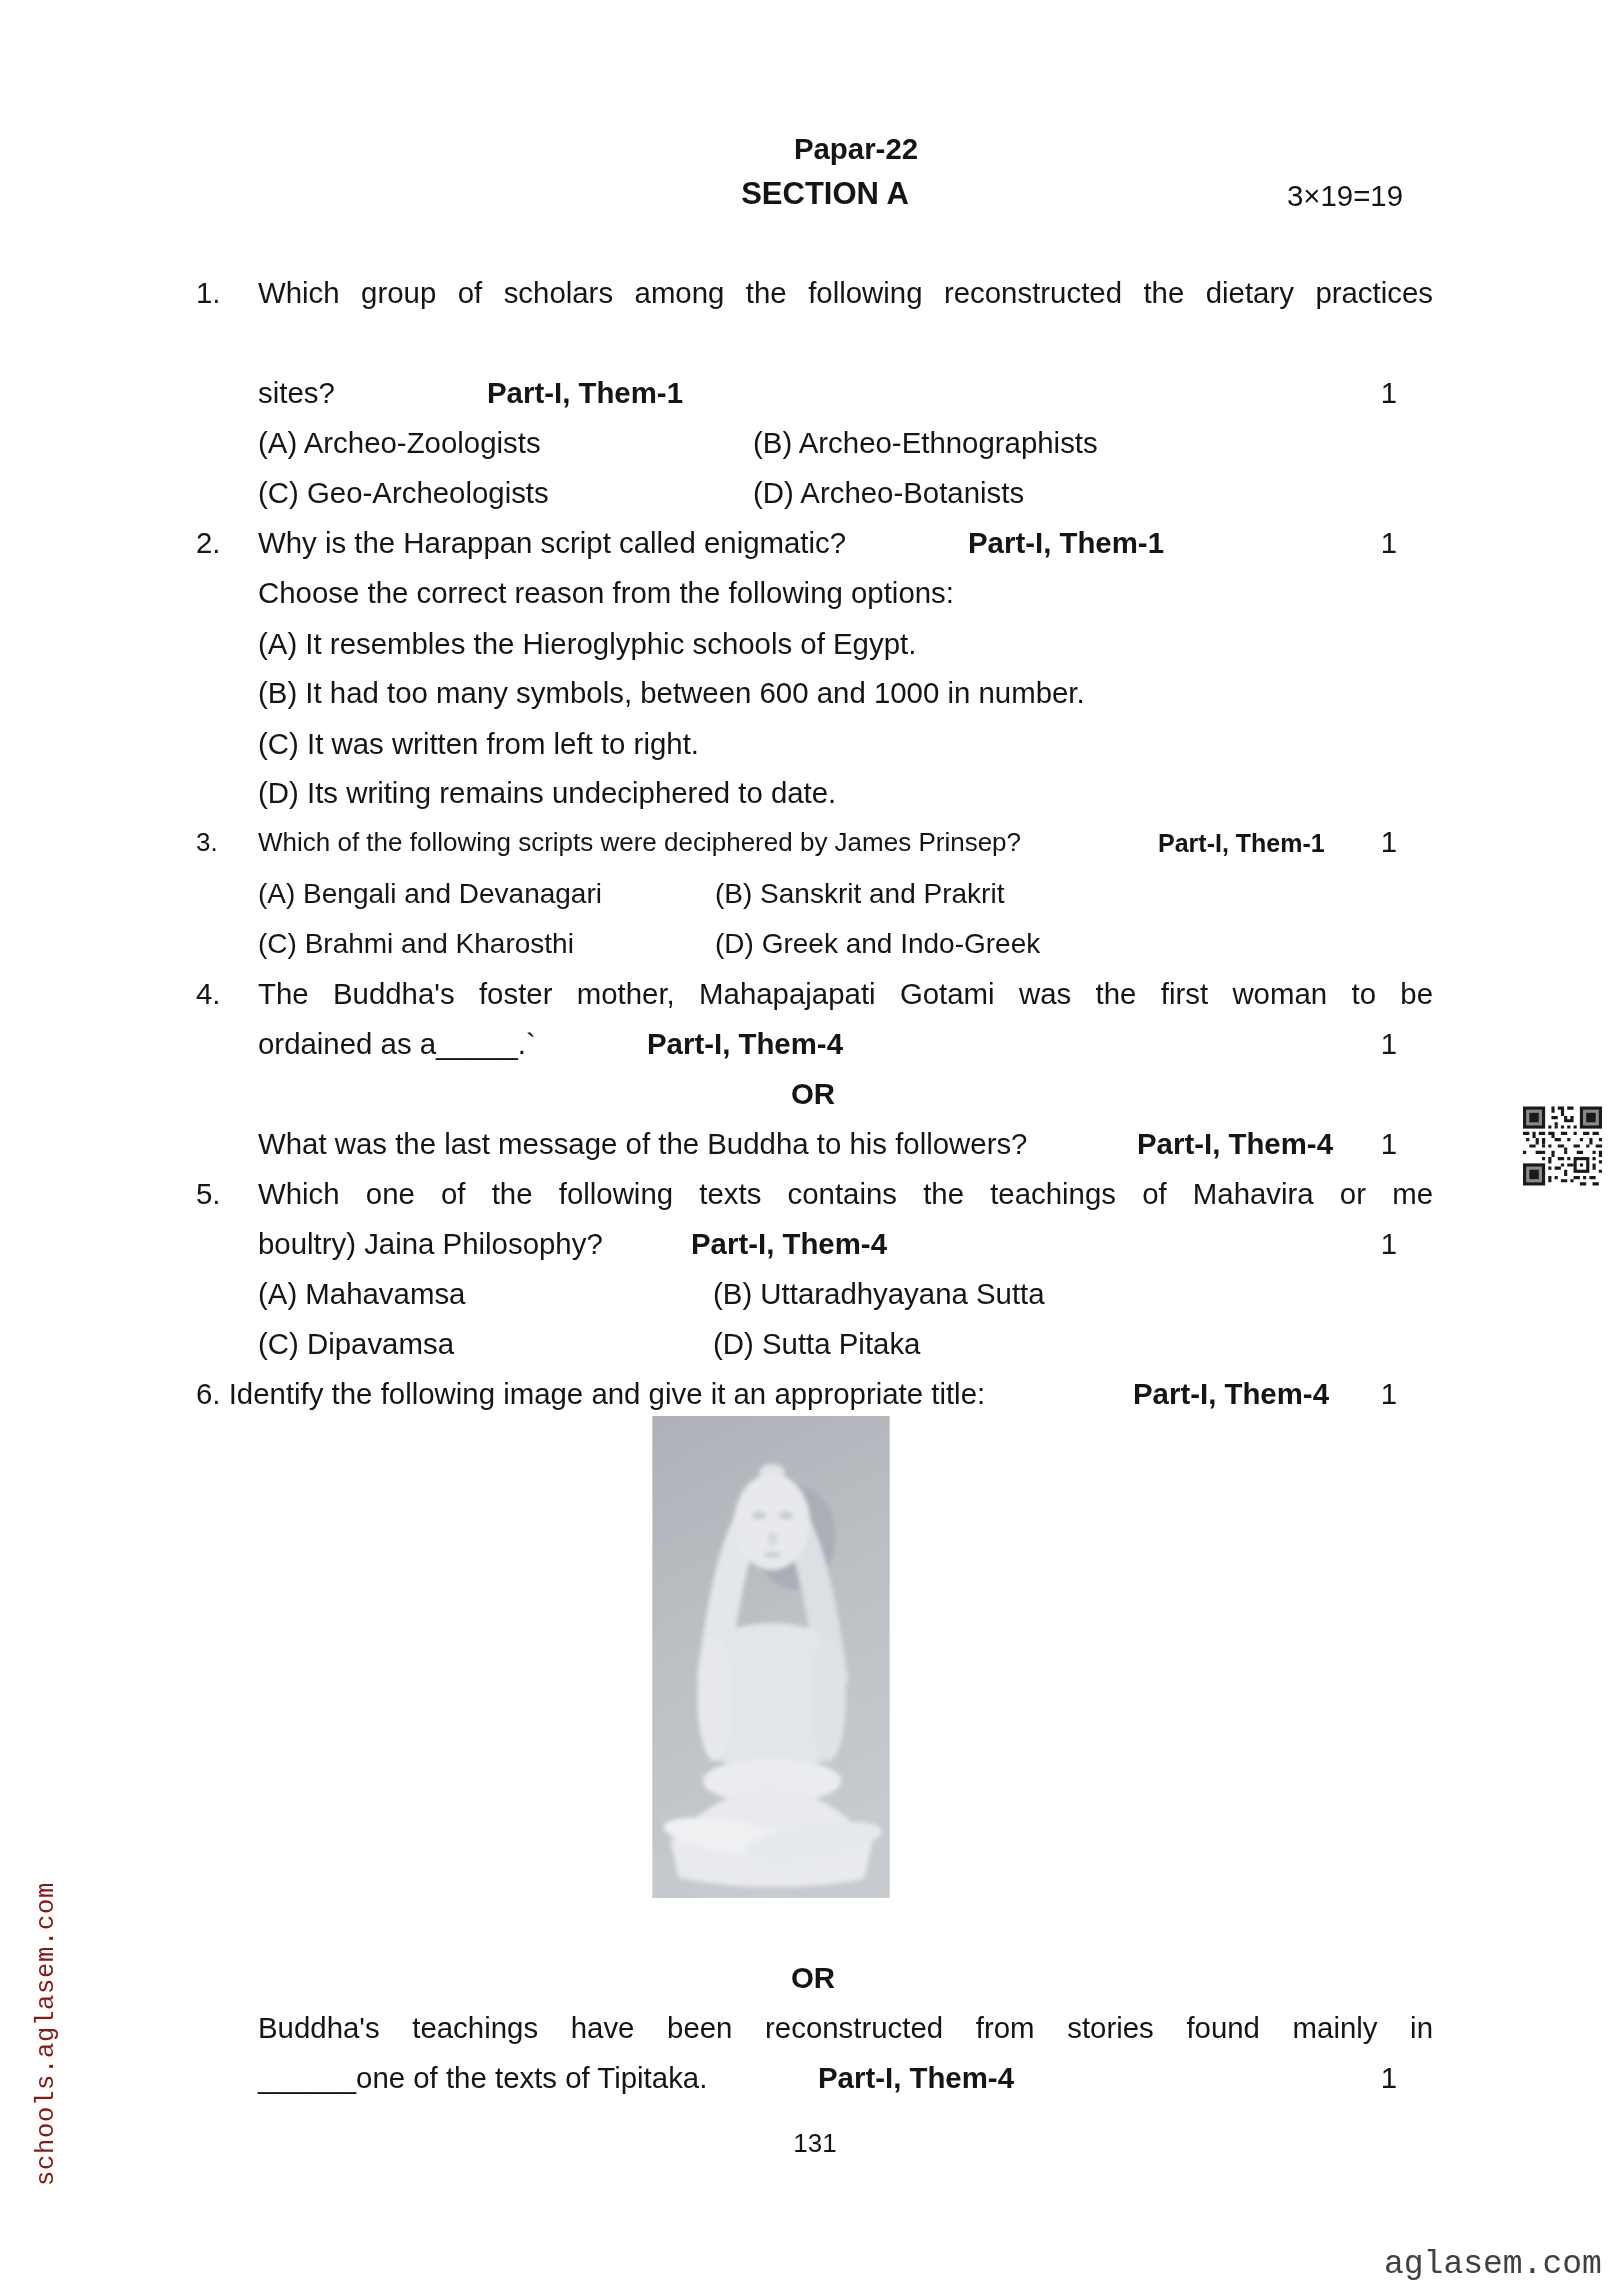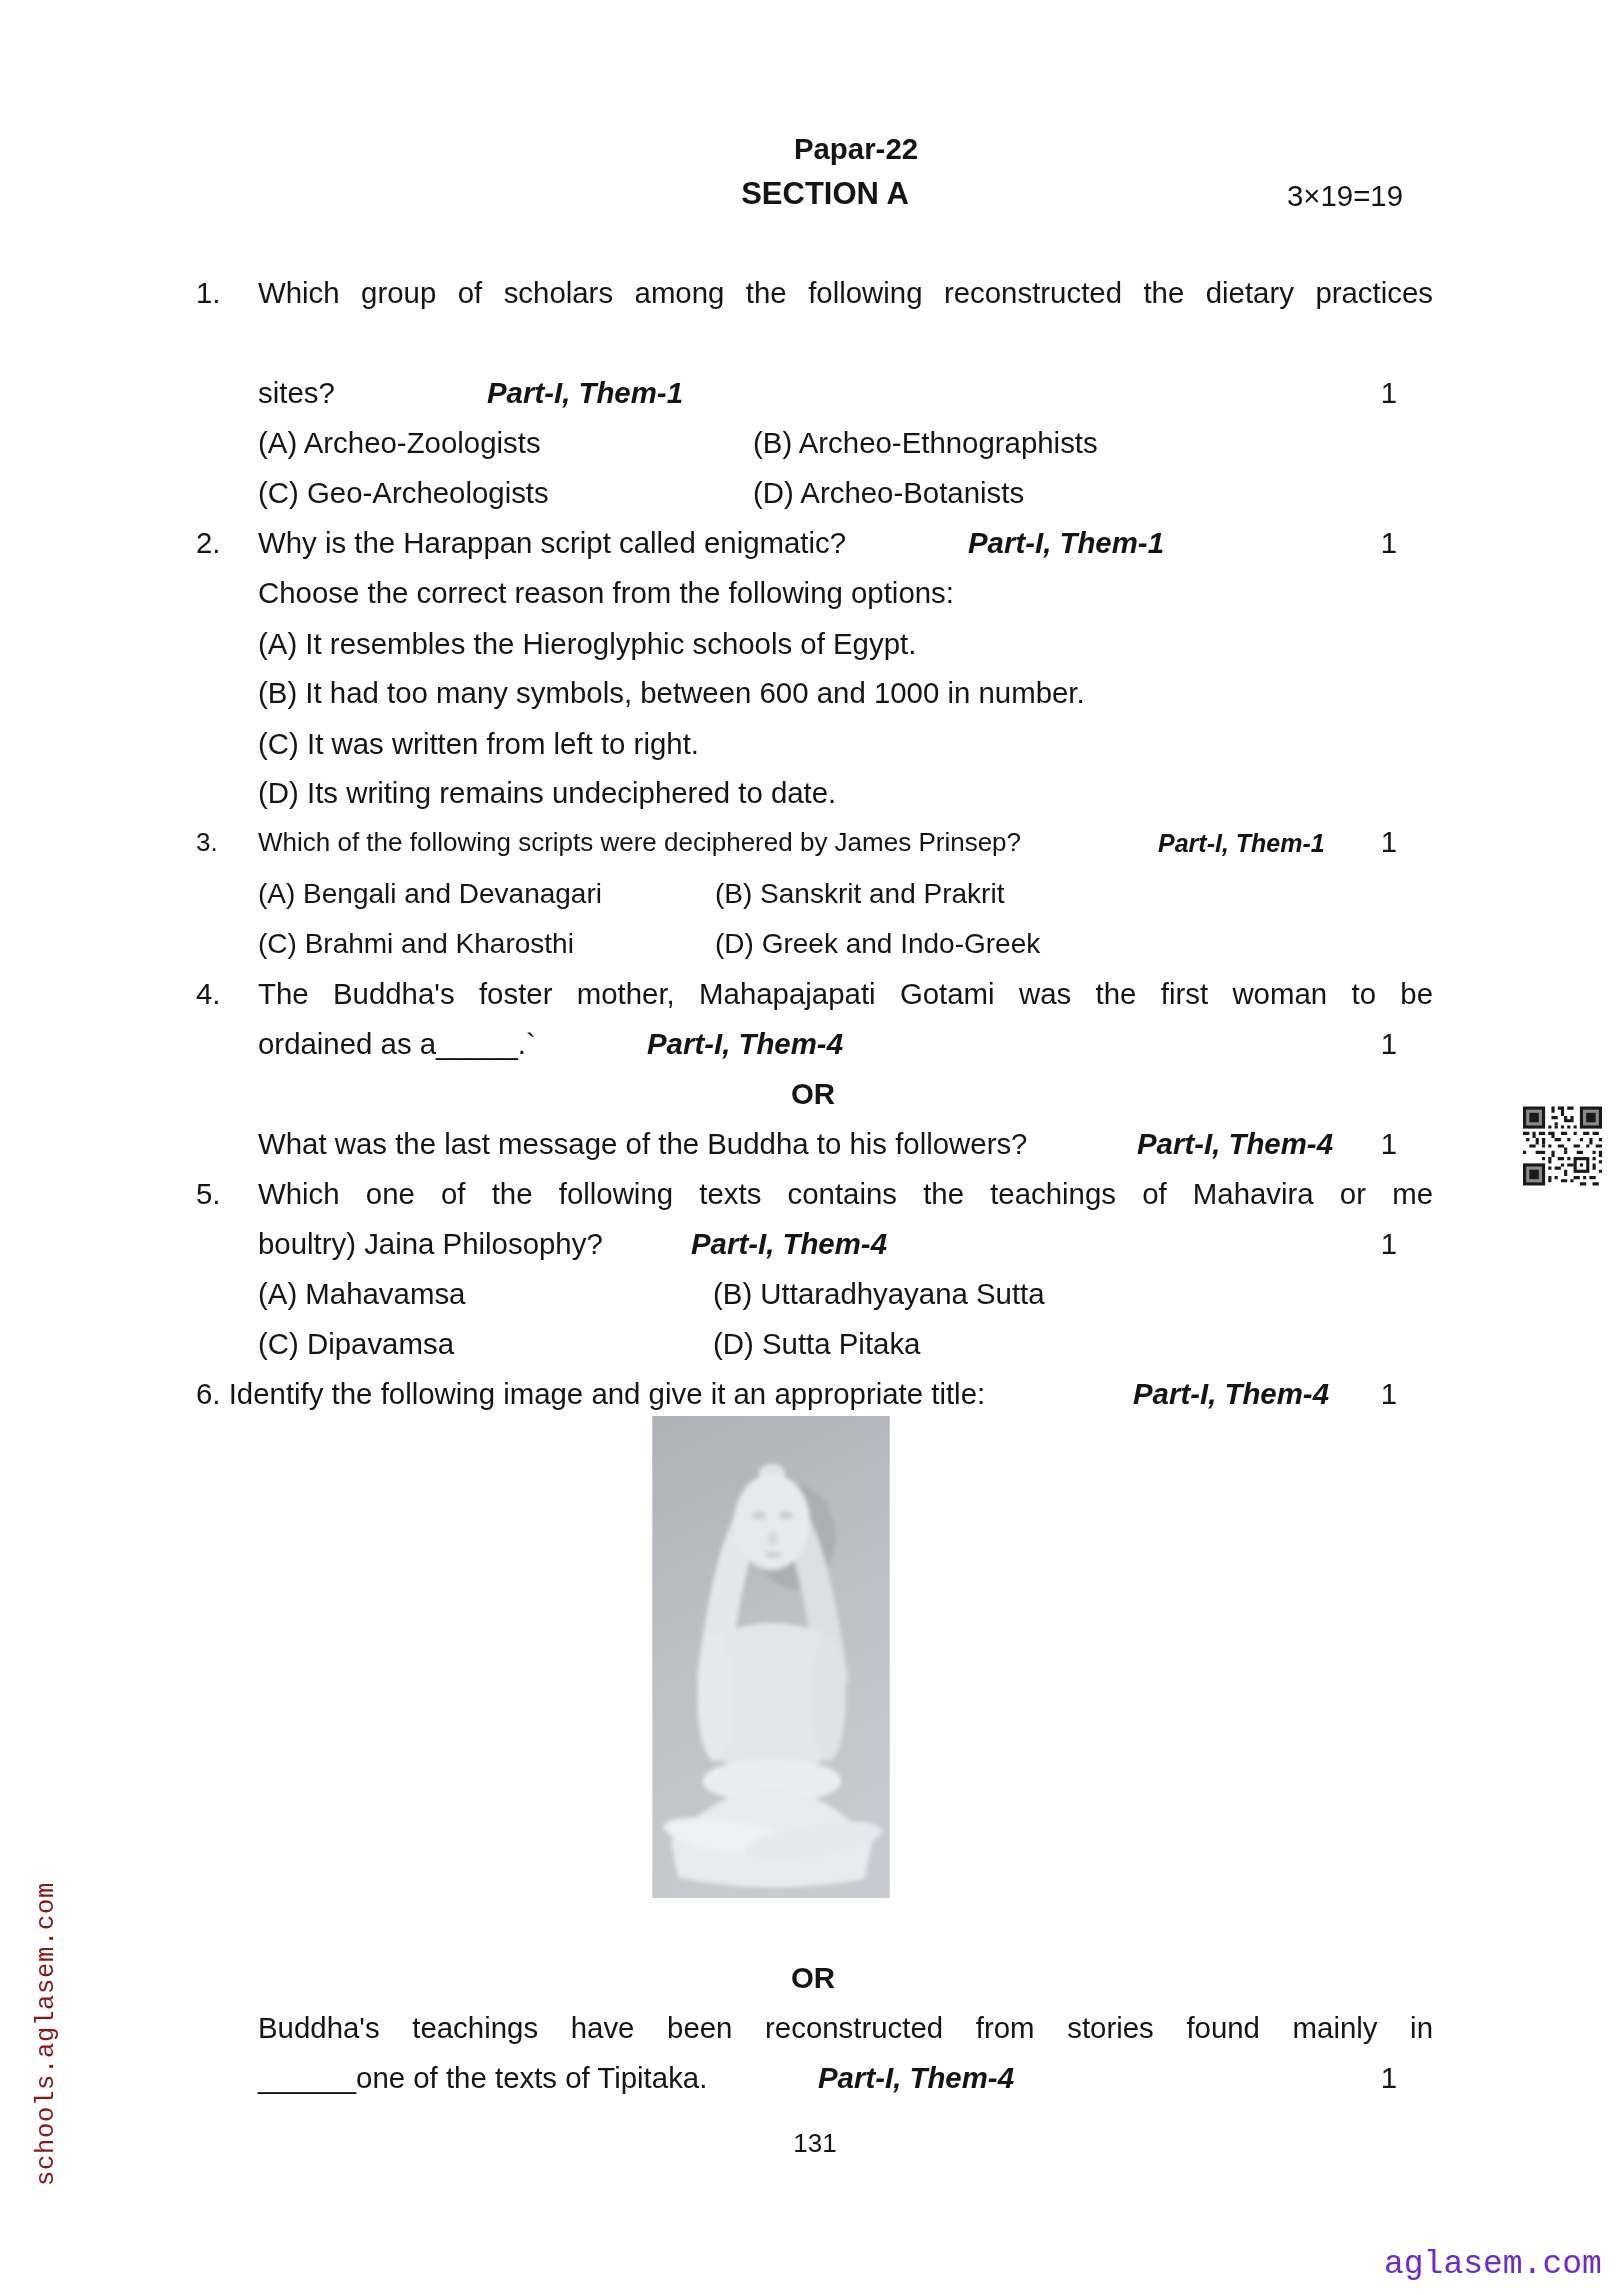--- a/index.html
+++ b/index.html
@@ -8,32 +8,32 @@
     width:1622px;height:2295px;
     background:#ffffff;
     overflow:hidden;
     font-family:"Liberation Sans",sans-serif;
     color:#151515;
   }
   .t{position:absolute;font-size:29.4px;line-height:1.25;white-space:nowrap;}
   .jl{white-space:normal;left:258px;width:1175px;text-align:justify;text-align-last:justify;}
   .b{font-weight:700;text-align:center;}
   .mk{left:1341px;width:56px;text-align:right;}
-  .tg{font-weight:700;font-style:italic;}
+  .tg{font-weight:700;}
   .s40{font-size:26px;}
   .s43{font-size:28px;}
   .s38{font-size:25px;}
   .s48{font-size:31px;}
   .ctr{transform:translateX(-50%);}
   .mono{font-family:"Liberation Mono",monospace;}
   #wm-left{
     top:2186px;left:31px;font-size:25.5px;color:#8b1616;
     transform:rotate(-90deg);transform-origin:0 0;letter-spacing:0.7px;
   }
-  #wm-right{top:2244px;left:1384px;font-size:33px;color:#6d28d9;}
+  #wm-right{top:2244px;left:1384px;font-size:33px;color:#404040;}
   #statue{position:absolute;top:1416px;left:652px;width:238px;height:482px;}
   #qr{position:absolute;top:1106px;left:1523px;width:79px;height:80px;}
 </style>
 </head>
 <body>
 
 <div id="page">
 
   <div class="t b ctr" style="top:131px;left:856px">Papar-22</div>
   <div class="t b ctr s48" style="top:175px;left:825px">SECTION A</div>

